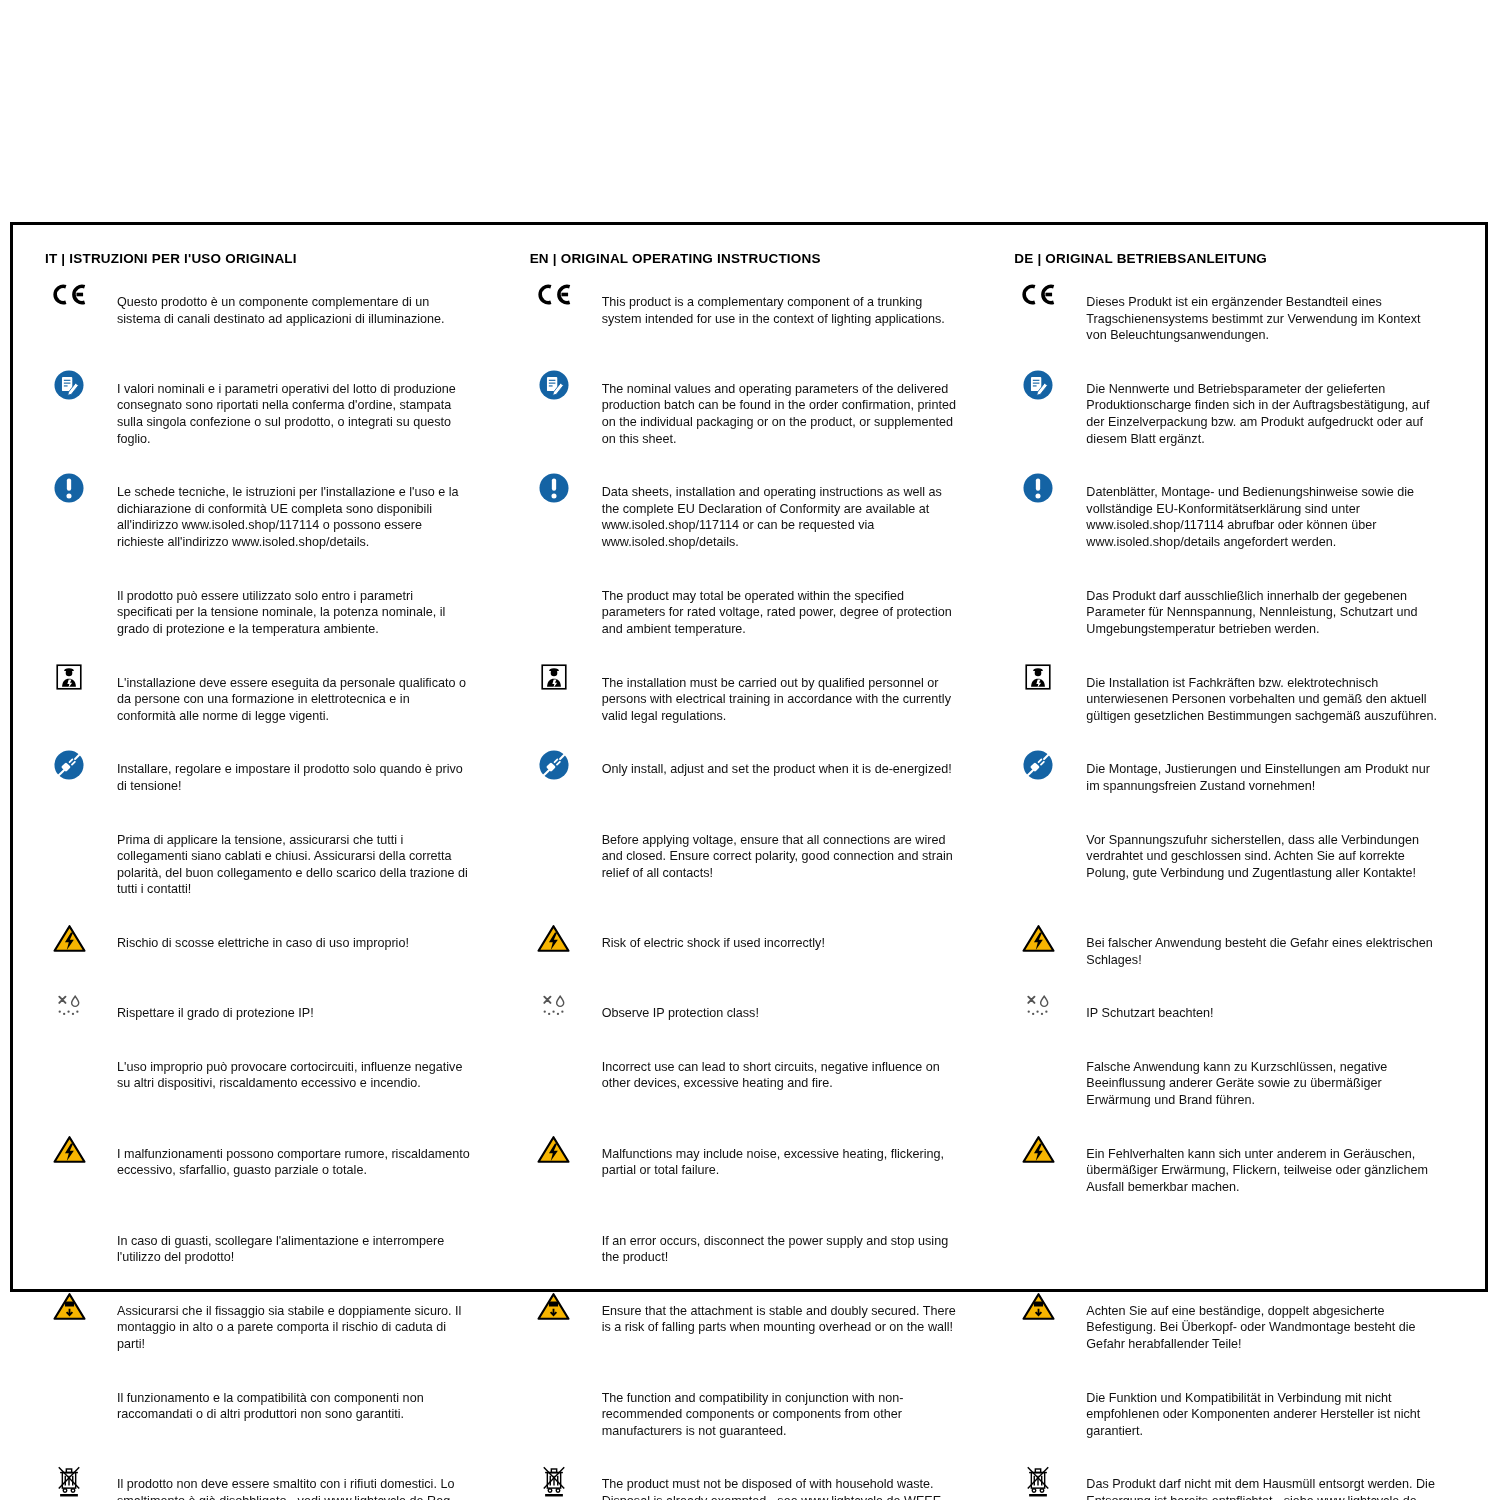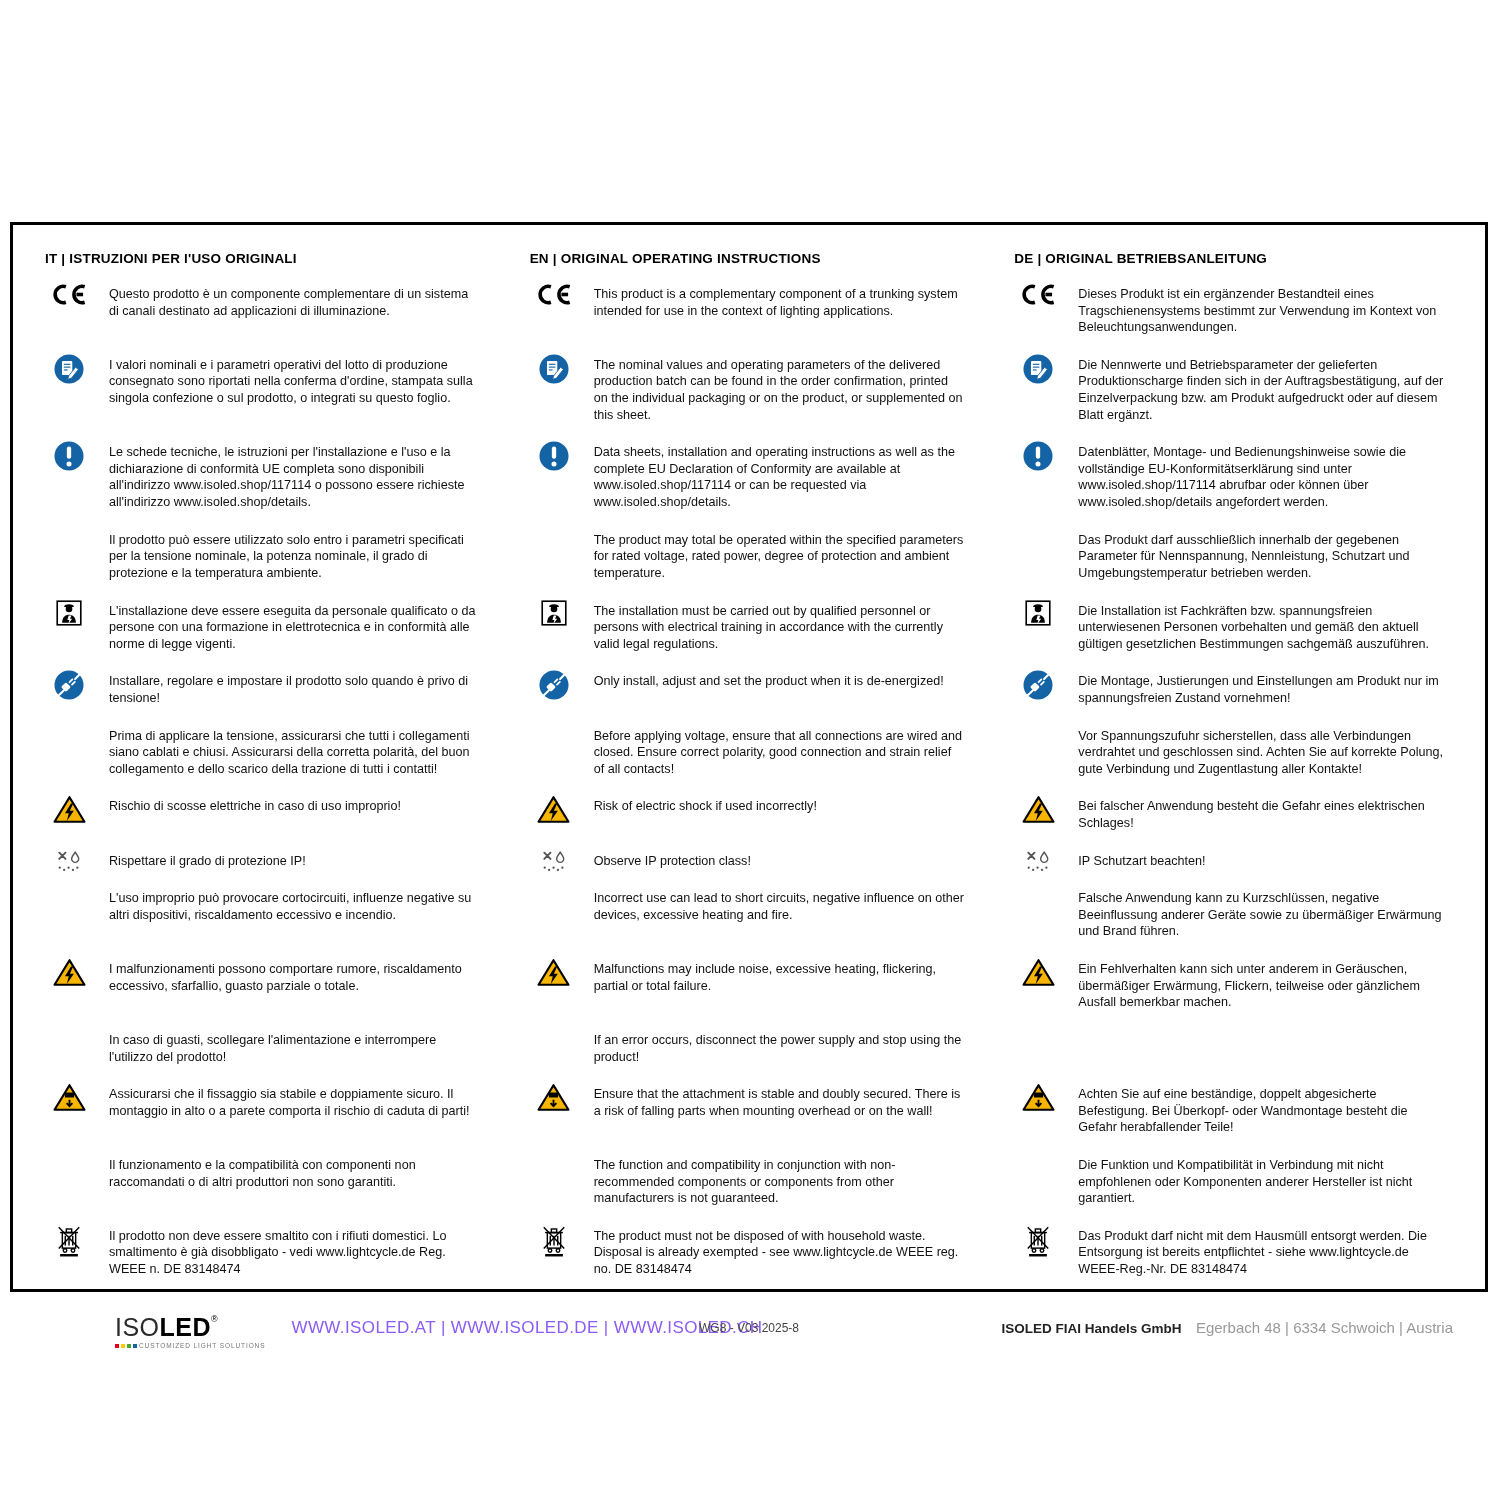--- a/index.html
+++ b/index.html
@@ -12,21 +12,21 @@
     display:flex;flex-direction:column;
   }
   .header-row,.row{display:grid;grid-template-columns:1fr 1fr 1fr;column-gap:46px;}
   .header-row{margin-bottom:16px;}
   .header-cell{display:grid;grid-template-columns:48px 1fr;column-gap:12px;}
   .header-cell h2{grid-column:1 / span 2;font-size:13.5px;font-weight:bold;margin:0;letter-spacing:.2px;color:#000;}
   .rows{display:flex;flex-direction:column;}
   .row{margin-bottom:13px;}
   .cell{display:grid;grid-template-columns:48px 1fr;column-gap:12px;align-items:start;}
   .icon-cell{display:flex;justify-content:center;align-items:flex-start;padding-top:1px;min-height:4px;}
-  .txt{margin:4px;font-size:12.6px;line-height:1.32;color:#111;}
+  .txt{margin:12px;font-size:12.6px;line-height:1.32;color:#111;}
   .footer{margin-top:auto;display:flex;align-items:center;padding-top:12px;}
   .footer-left{display:flex;align-items:center;flex:1 1 0;min-width:0;}
   .logo{display:flex;flex-direction:column;line-height:1;margin-left:70px;margin-top:8px;}
   .logo-word{font-size:25px;letter-spacing:.5px;white-space:nowrap;}
   .logo-iso{font-weight:500;color:#2b2b2b;}
   .logo-led{font-weight:900;color:#000;}
   .logo-reg{font-size:9px;vertical-align:top;color:#000;}
   .logo-tagline{display:flex;align-items:center;gap:2px;margin-top:3px;font-size:6.5px;letter-spacing:.9px;color:#777;white-space:nowrap;}
   .sq{width:4px;height:4px;display:inline-block;}
   .sq-r{background:#e2001a;}.sq-y{background:#ffcc00;}.sq-g{background:#4aa52e;}.sq-b{background:#1463a4;}
@@ -203,21 +203,21 @@
           <div class="cell">
             <div class="icon-cell">
               <svg width="26" height="26" viewBox="0 0 32 32">
                 <rect x="1.5" y="1.5" width="29" height="29" fill="#fff" stroke="#000" stroke-width="2"></rect>
                 <path d="M10 8.5 a6 3.4 0 0 1 12 0 z" fill="#000"></path>
                 <circle cx="16" cy="11" r="4.1" fill="#000"></circle>
                 <path d="M7.5 28 c0 -7 4 -10 8.5 -10 s8.5 3 8.5 10 z" fill="#000"></path>
                 <path d="M15.6 19 h3.4 l-1.7 4 h2.6 l-4.7 6.4 1.2 -4.7 h-2.4 z" fill="#fff"></path>
               </svg>
             </div>
-            <p class="txt">Die Installation ist Fachkräften bzw. spannungsfreien unterwiesenen Personen vorbehalten und gemäß den aktuell gültigen gesetzlichen Bestimmungen sachgemäß auszuführen.</p>
+            <p class="txt">Die Installation ist Fachkräften bzw. elektrotechnisch unterwiesenen Personen vorbehalten und gemäß den aktuell gültigen gesetzlichen Bestimmungen sachgemäß auszuführen.</p>
           </div>
         </div>
         <div class="row">
           <div class="cell">
             <div class="icon-cell">
               <svg width="30" height="30" viewBox="0 0 32 32">
                 <circle cx="16" cy="16" r="15.5" fill="#1463a4"></circle>
                 <path d="M4.5 27.5 C7.5 24.8 9 23.2 11 21.2" fill="none" stroke="#fff" stroke-width="2.2" stroke-linecap="round"></path>
                 <rect x="9" y="14.5" width="7.5" height="7.5" rx="1.5" fill="#fff" transform="rotate(-45 12.75 18.25)"></rect>
                 <line x1="16.6" y1="13" x2="19.6" y2="10" stroke="#fff" stroke-width="1.9" stroke-linecap="round"></line>

